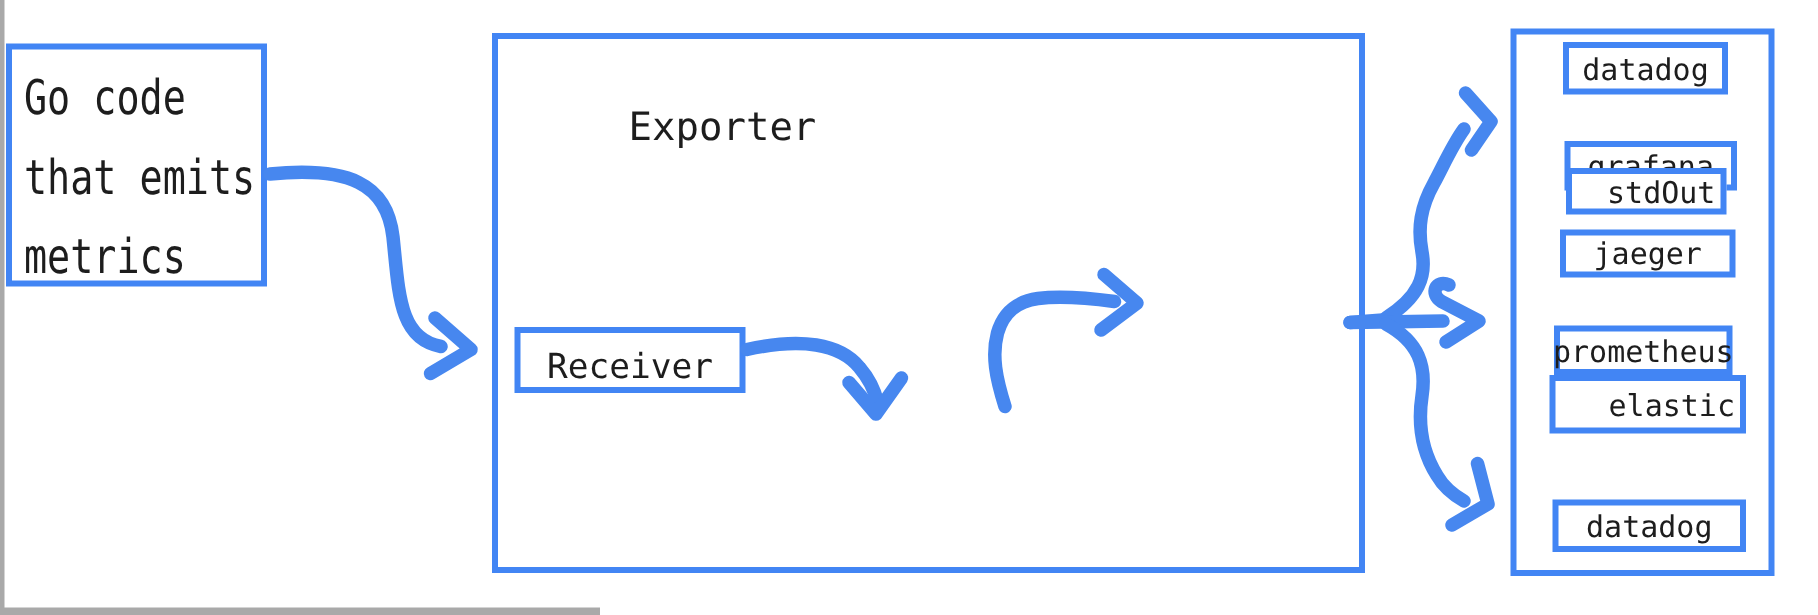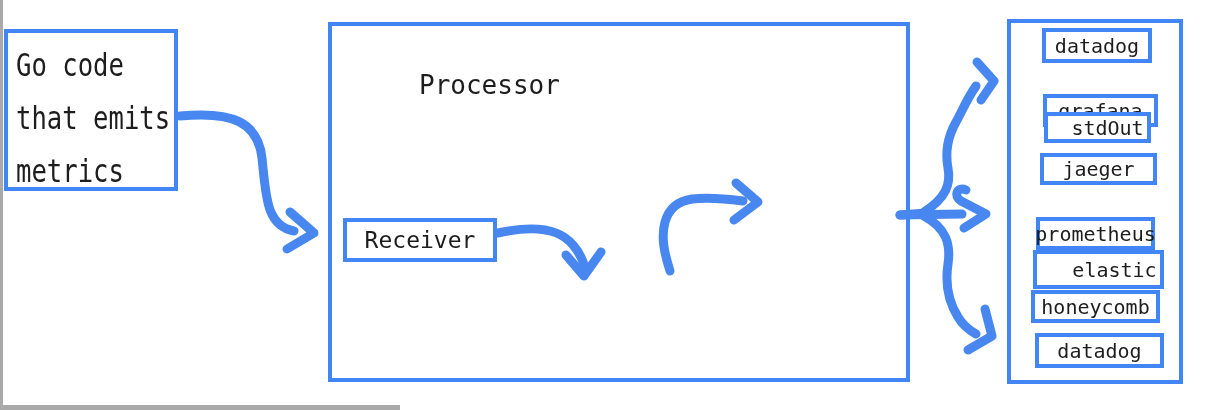--- a/index.html
+++ b/index.html
@@ -49,21 +49,21 @@
     transform-origin: left top;
     white-space: nowrap;
   }
   .collector-box { left: 328px; top: 22px; width: 582px; height: 360px; }
   .collector-title {
     position: absolute;
     left: 87px; top: 44px;
     font-size: 26px;
     white-space: nowrap;
   }
-  .receiver-box  { left: 343px; top: 218px; width: 154px; height: 44px; }
+  .receiver-box  { left: 343px; top: 218px; width: 154px; height: 44px; align-items: flex-end; }
   .processor-box { left: 558px; top: 283px; width: 148px; height: 44px; }
   .exporter-box  { left: 762px; top: 201px; width: 137px; height: 37px; font-size: 23px; }
   .dest-outer { left: 1007px; top: 19px; width: 176px; height: 365px; }
   .arrows {
     position: absolute;
     left: 0; top: 0;
     width: 1212px; height: 410px;
     pointer-events: none;
   }
   .arrows path {
@@ -94,34 +94,33 @@
 
   <div class="box source-box">
     <div class="source-text">
       <div>Go code</div>
       <div>that emits</div>
       <div>metrics</div>
     </div>
   </div>
 
   <div class="box collector-box">
-    <div class="collector-title">Processor</div>
+    <div class="collector-title">Exporter</div>
   </div>
   <div class="box comp receiver-box">
     <span>Receiver</span>
   </div>
 
   <div class="box dest-outer"></div>
   <div class="box dest-item" style="left:1042px;top:28px;width:110px;height:35px;">datadog</div>
   <div class="box dest-item" style="left:1043px;top:70px;width:115px;height:33px;margin-top:24px;">grafana</div>
   <div class="box dest-item" style="left:1044px;top:112px;width:107px;height:31px;padding-left:20px;">stdOut</div>
   <div class="box dest-item" style="left:1040px;top:153px;width:117px;height:32px;text-align:right;">jaeger</div>
   <div class="box dest-item" style="left:1036px;top:217px;width:119px;height:33px;text-align:right;">prometheus</div>
   <div class="box dest-item" style="left:1033px;top:250px;width:131px;height:39px;padding-left:32px;">elastic</div>
-  <div class="box dest-item" style="left:1031px;top:290px;width:129px;height:33px;">honeycomb</div>
   <div class="box dest-item" style="left:1035px;top:333px;width:129px;height:35px;">datadog</div>
 
   <svg class="arrows" viewBox="0 0 1212 410" xmlns="http://www.w3.org/2000/svg">
 
     <path d="M 180 116 C 232 111 258 122 262 158 C 266 196 266 226 294 231"></path>
     <path d="M 290 212 L 314 233 L 287 249"></path>
 
     <path d="M 498 233 C 534 225 560 229 573 245 C 579 252 583 260 585 268"></path>
     <path d="M 566 255 L 584 276 L 601 252"></path>
 

